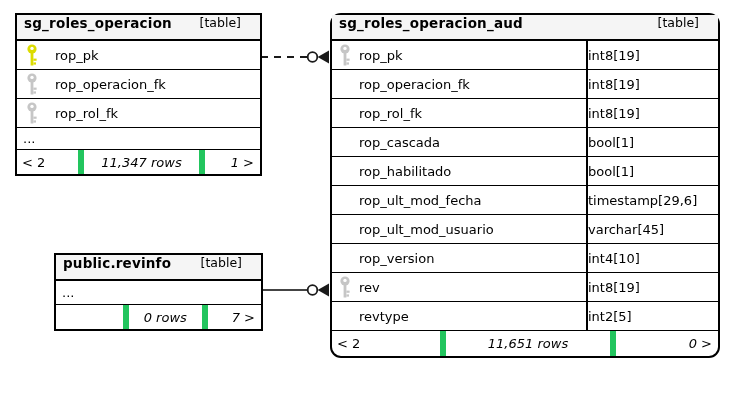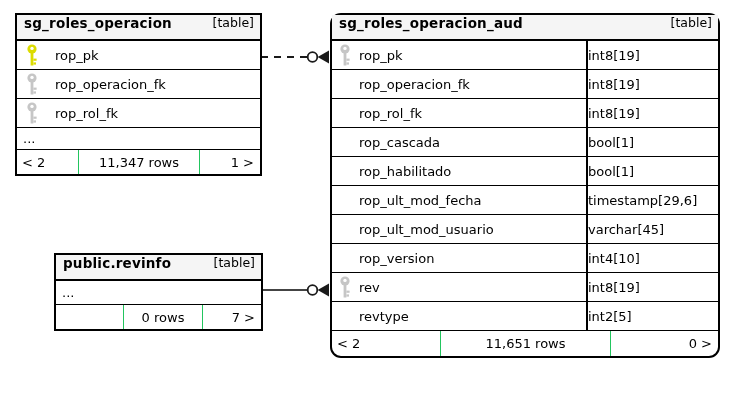--- a/index.html
+++ b/index.html
@@ -19,21 +19,21 @@
     background:#fff;
     border:2px solid #000;
   }
   .thead {
     display:flex; justify-content:space-between; align-items:flex-start;
     height:26px;
     background:var(--header-bg,#f5f5f5);
     border-bottom:2px solid #000;
   }
   .tname { font-weight:bold; font-size:13.5px; padding-left:7px; letter-spacing:.2px; }
-  .tbadge { font-size:12.5px; padding-right:6px; }
+  .tbadge { font-size:12.5px; padding-right:19px; }
 
   .trow {
     position:relative;
     display:flex; align-items:stretch;
     height:29px;
     border-bottom:1px solid #000;
     font-size:13px;
   }
   .trow:last-of-type { }
   .colname { flex:1; display:flex; align-items:center; }
@@ -59,21 +59,21 @@
     height:22px;
     border-bottom:1px solid #000;
     padding-left:6px;
     font-size:13px;
   }
   .rev-tbl .more-row { height:24px; }
 
   .tfoot { display:flex; height:24px; font-size:13px; }
   .aud-tbl .tfoot { height:25px; }
   .fcell { display:flex; align-items:center; }
-  .fcell + .fcell { border-left:1px solid #22c55e; }
+  .fcell + .fcell { border-left:6px solid #22c55e;font-style:italic; }
   .f-prev { padding-left:5px; }
   .f-rows { justify-content:center; }
   .f-next { justify-content:flex-end; padding-right:6px; }
   .left-tbl .f-prev { width:25%; } .left-tbl .f-rows { width:50%; } .left-tbl .f-next { width:25%; }
   .aud-tbl  .f-prev { width:28%; } .aud-tbl  .f-rows { width:44%; } .aud-tbl  .f-next { width:28%; }
   .rev-tbl  .f-prev { width:25%; } .rev-tbl  .f-rows { width:43%;margin-left:21px; } .rev-tbl  .f-next { width:32%; }
 
   .credit {
     position:absolute; left:14px; top:388px;
     font-size:13px;

